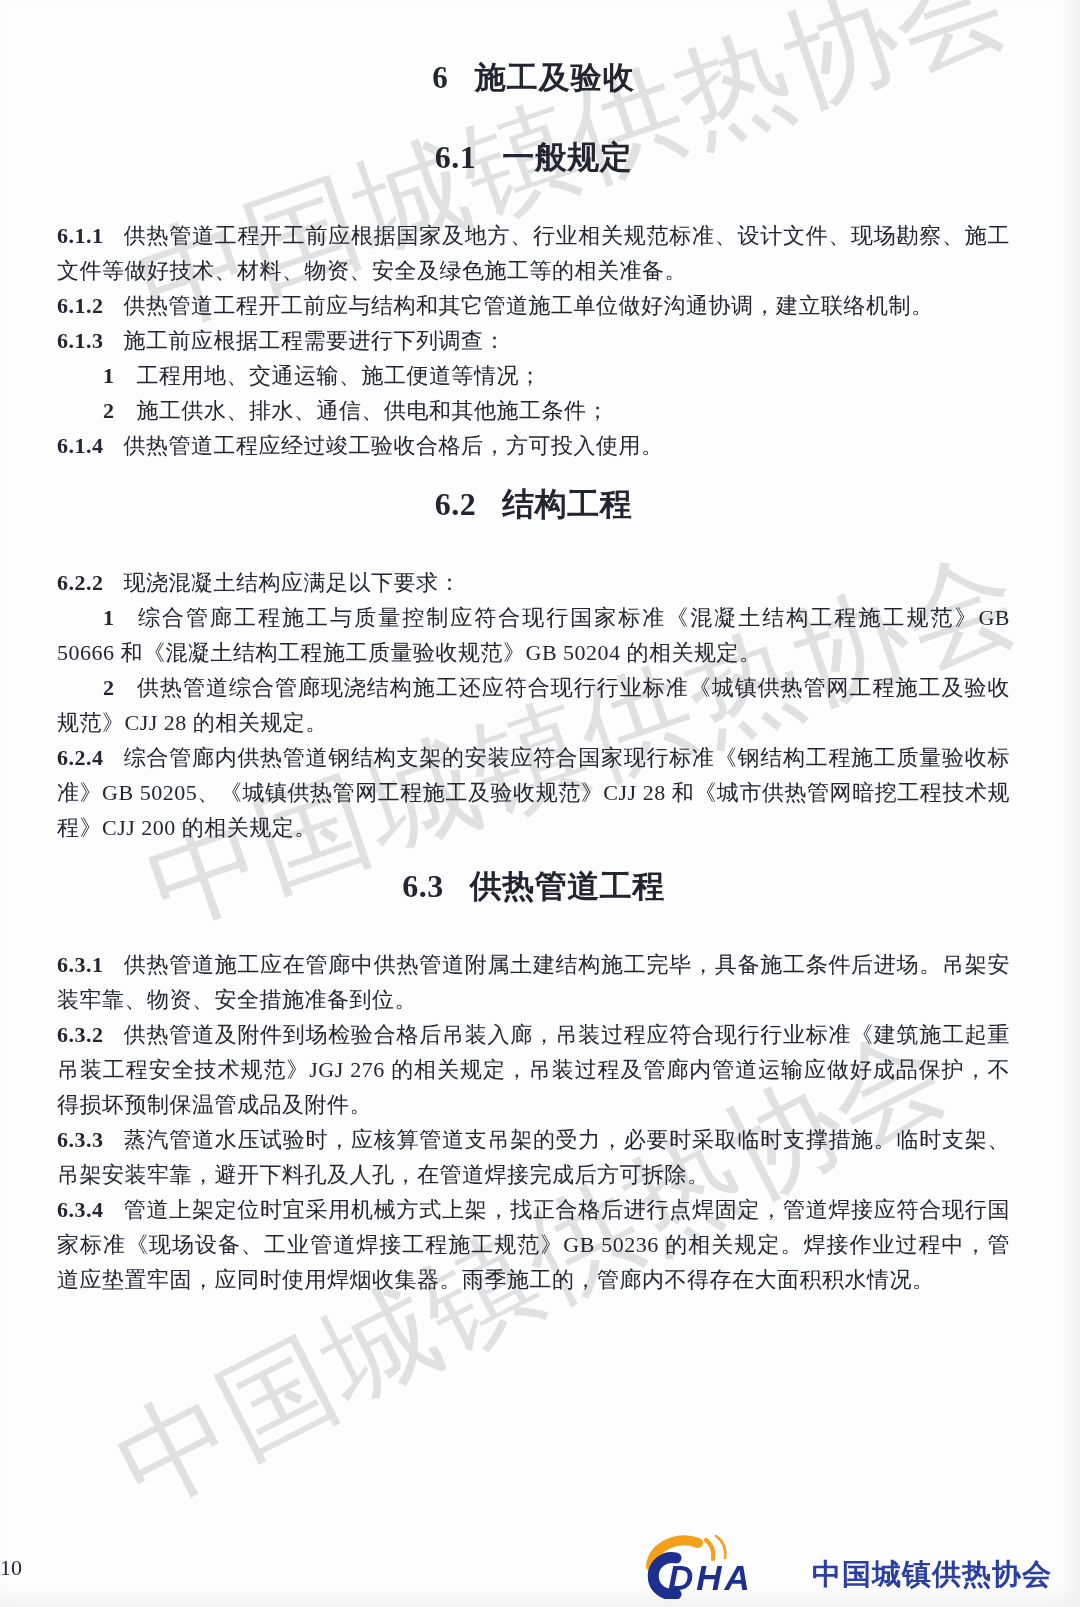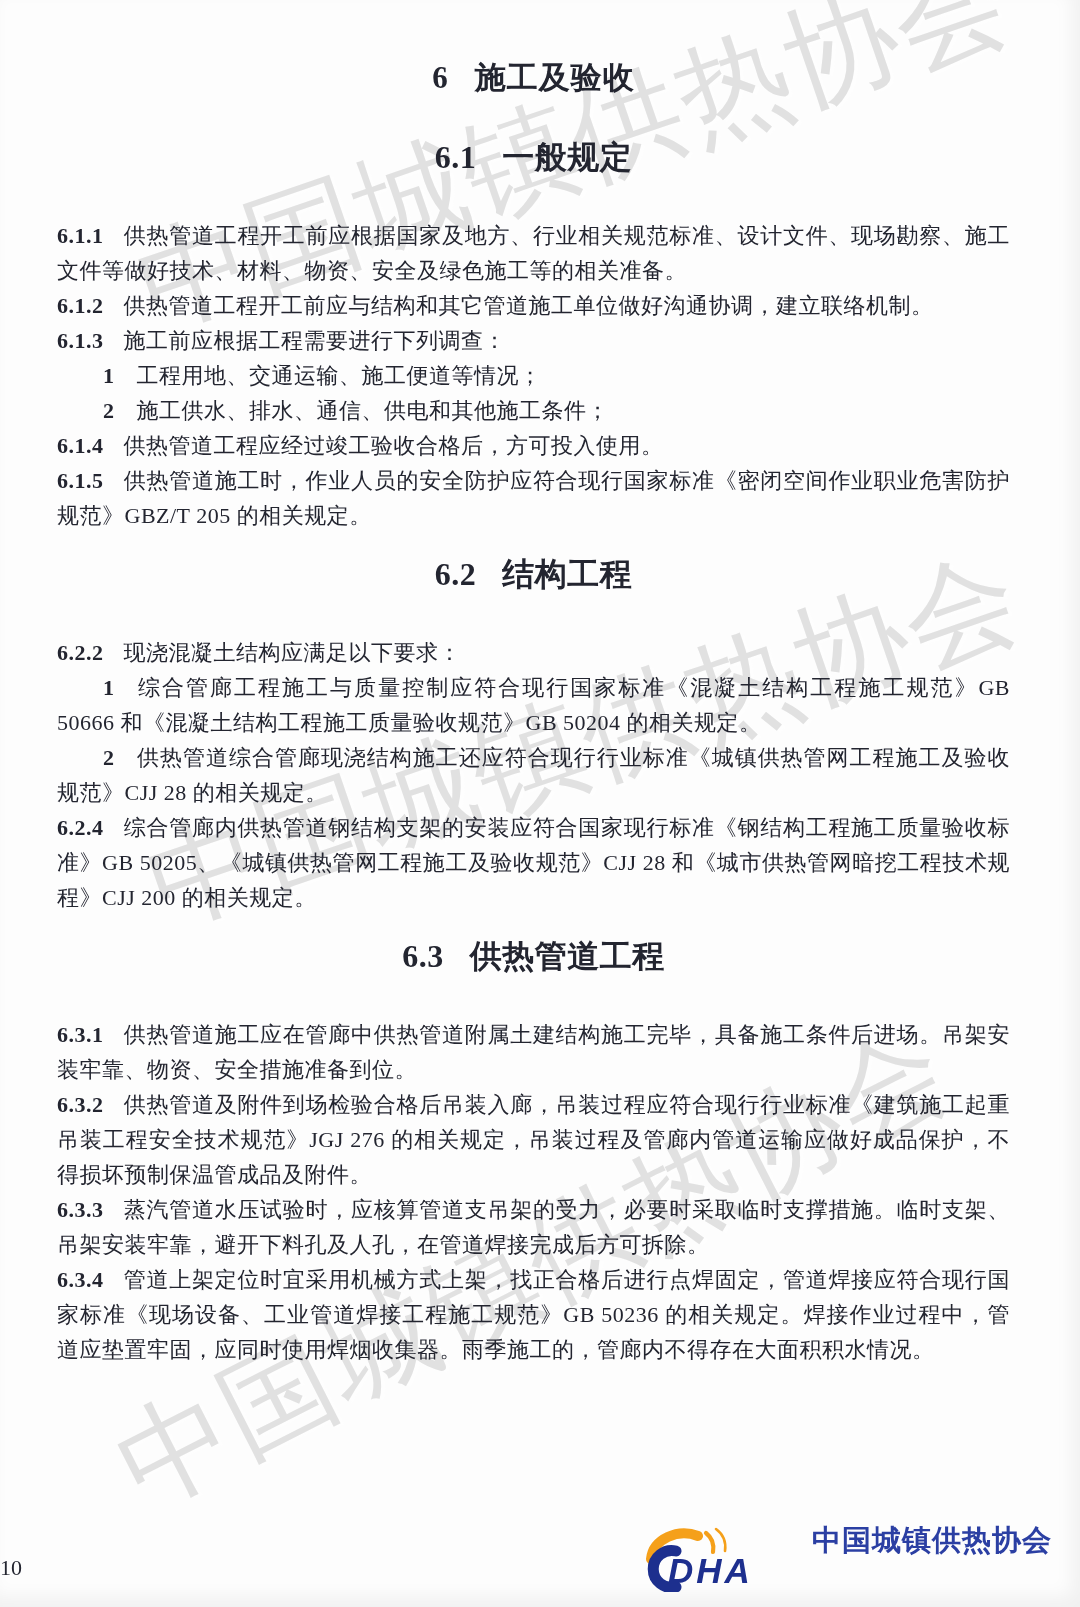--- a/index.html
+++ b/index.html
@@ -69,22 +69,22 @@
   p.item .num{margin-right:22px;}
   
   .footer{position:absolute;left:0;right:0;bottom:0;height:100px;z-index:2;}
   .page-number{
     position:absolute;left:0;right:0;bottom:26px;
     text-align:left;
     font-size:22px;
     color:var(--ink);
   }
   .assoc-logo{
-    position:absolute;right:28px;bottom:15px;
-    display:flex;align-items:flex-start;
+    position:absolute;right:28px;bottom:8px;
+    display:flex;align-items:flex-end;
   }
   .logo-mark{display:block;}
   .logo-org{
     font-family:"Liberation Sans","DejaVu Sans",sans-serif;
     font-weight:bold;
     font-size:29px;
     line-height:1;
     letter-spacing:1px;
     color:var(--blue);
     margin:0 0 10px 14px;
@@ -105,21 +105,20 @@
     <h1 class="doc-title"><span>6</span><span class="t-gap"></span><span>施工及验收</span></h1>
 
     <div>
         <h2 class="section-heading first"><span>6.1</span><span class="h-gap"></span><span>一般规定</span></h2>
         <p class="clause"><b class="num">6.1.1</b><span>供热管道工程开工前应根据国家及地方、行业相关规范标准、设计文件、现场勘察、施工文件等做好技术、材料、物资、安全及绿色施工等的相关准备。</span></p>
         <p class="clause"><b class="num">6.1.2</b><span>供热管道工程开工前应与结构和其它管道施工单位做好沟通协调，建立联络机制。</span></p>
         <p class="clause"><b class="num">6.1.3</b><span>施工前应根据工程需要进行下列调查：</span></p>
         <p class="item"><b class="num">1</b><span>工程用地、交通运输、施工便道等情况；</span></p>
         <p class="item"><b class="num">2</b><span>施工供水、排水、通信、供电和其他施工条件；</span></p>
         <p class="clause"><b class="num">6.1.4</b><span>供热管道工程应经过竣工验收合格后，方可投入使用。</span></p>
-        <p class="clause"><b class="num">6.1.5</b><span>供热管道施工时，作业人员的安全防护应符合现行国家标准《密闭空间作业职业危害防护规范》GBZ/T 205 的相关规定。</span></p>
         <h2 class="section-heading"><span>6.2</span><span class="h-gap"></span><span>结构工程</span></h2>
         <p class="clause"><b class="num">6.2.2</b><span>现浇混凝土结构应满足以下要求：</span></p>
         <p class="item"><b class="num">1</b><span>综合管廊工程施工与质量控制应符合现行国家标准《混凝土结构工程施工规范》GB 50666 和《混凝土结构工程施工质量验收规范》GB 50204 的相关规定。</span></p>
         <p class="item"><b class="num">2</b><span>供热管道综合管廊现浇结构施工还应符合现行行业标准《城镇供热管网工程施工及验收规范》CJJ 28 的相关规定。</span></p>
         <p class="clause"><b class="num">6.2.4</b><span>综合管廊内供热管道钢结构支架的安装应符合国家现行标准《钢结构工程施工质量验收标准》GB 50205、《城镇供热管网工程施工及验收规范》CJJ 28 和《城市供热管网暗挖工程技术规程》CJJ 200 的相关规定。</span></p>
         <h2 class="section-heading"><span>6.3</span><span class="h-gap"></span><span>供热管道工程</span></h2>
         <p class="clause"><b class="num">6.3.1</b><span>供热管道施工应在管廊中供热管道附属土建结构施工完毕，具备施工条件后进场。吊架安装牢靠、物资、安全措施准备到位。</span></p>
         <p class="clause"><b class="num">6.3.2</b><span>供热管道及附件到场检验合格后吊装入廊，吊装过程应符合现行行业标准《建筑施工起重吊装工程安全技术规范》JGJ 276 的相关规定，吊装过程及管廊内管道运输应做好成品保护，不得损坏预制保温管成品及附件。</span></p>
         <p class="clause"><b class="num">6.3.3</b><span>蒸汽管道水压试验时，应核算管道支吊架的受力，必要时采取临时支撑措施。临时支架、吊架安装牢靠，避开下料孔及人孔，在管道焊接完成后方可拆除。</span></p>
         <p class="clause"><b class="num">6.3.4</b><span>管道上架定位时宜采用机械方式上架，找正合格后进行点焊固定，管道焊接应符合现行国家标准《现场设备、工业管道焊接工程施工规范》GB 50236 的相关规定。焊接作业过程中，管道应垫置牢固，应同时使用焊烟收集器。雨季施工的，管廊内不得存在大面积积水情况。</span></p>

